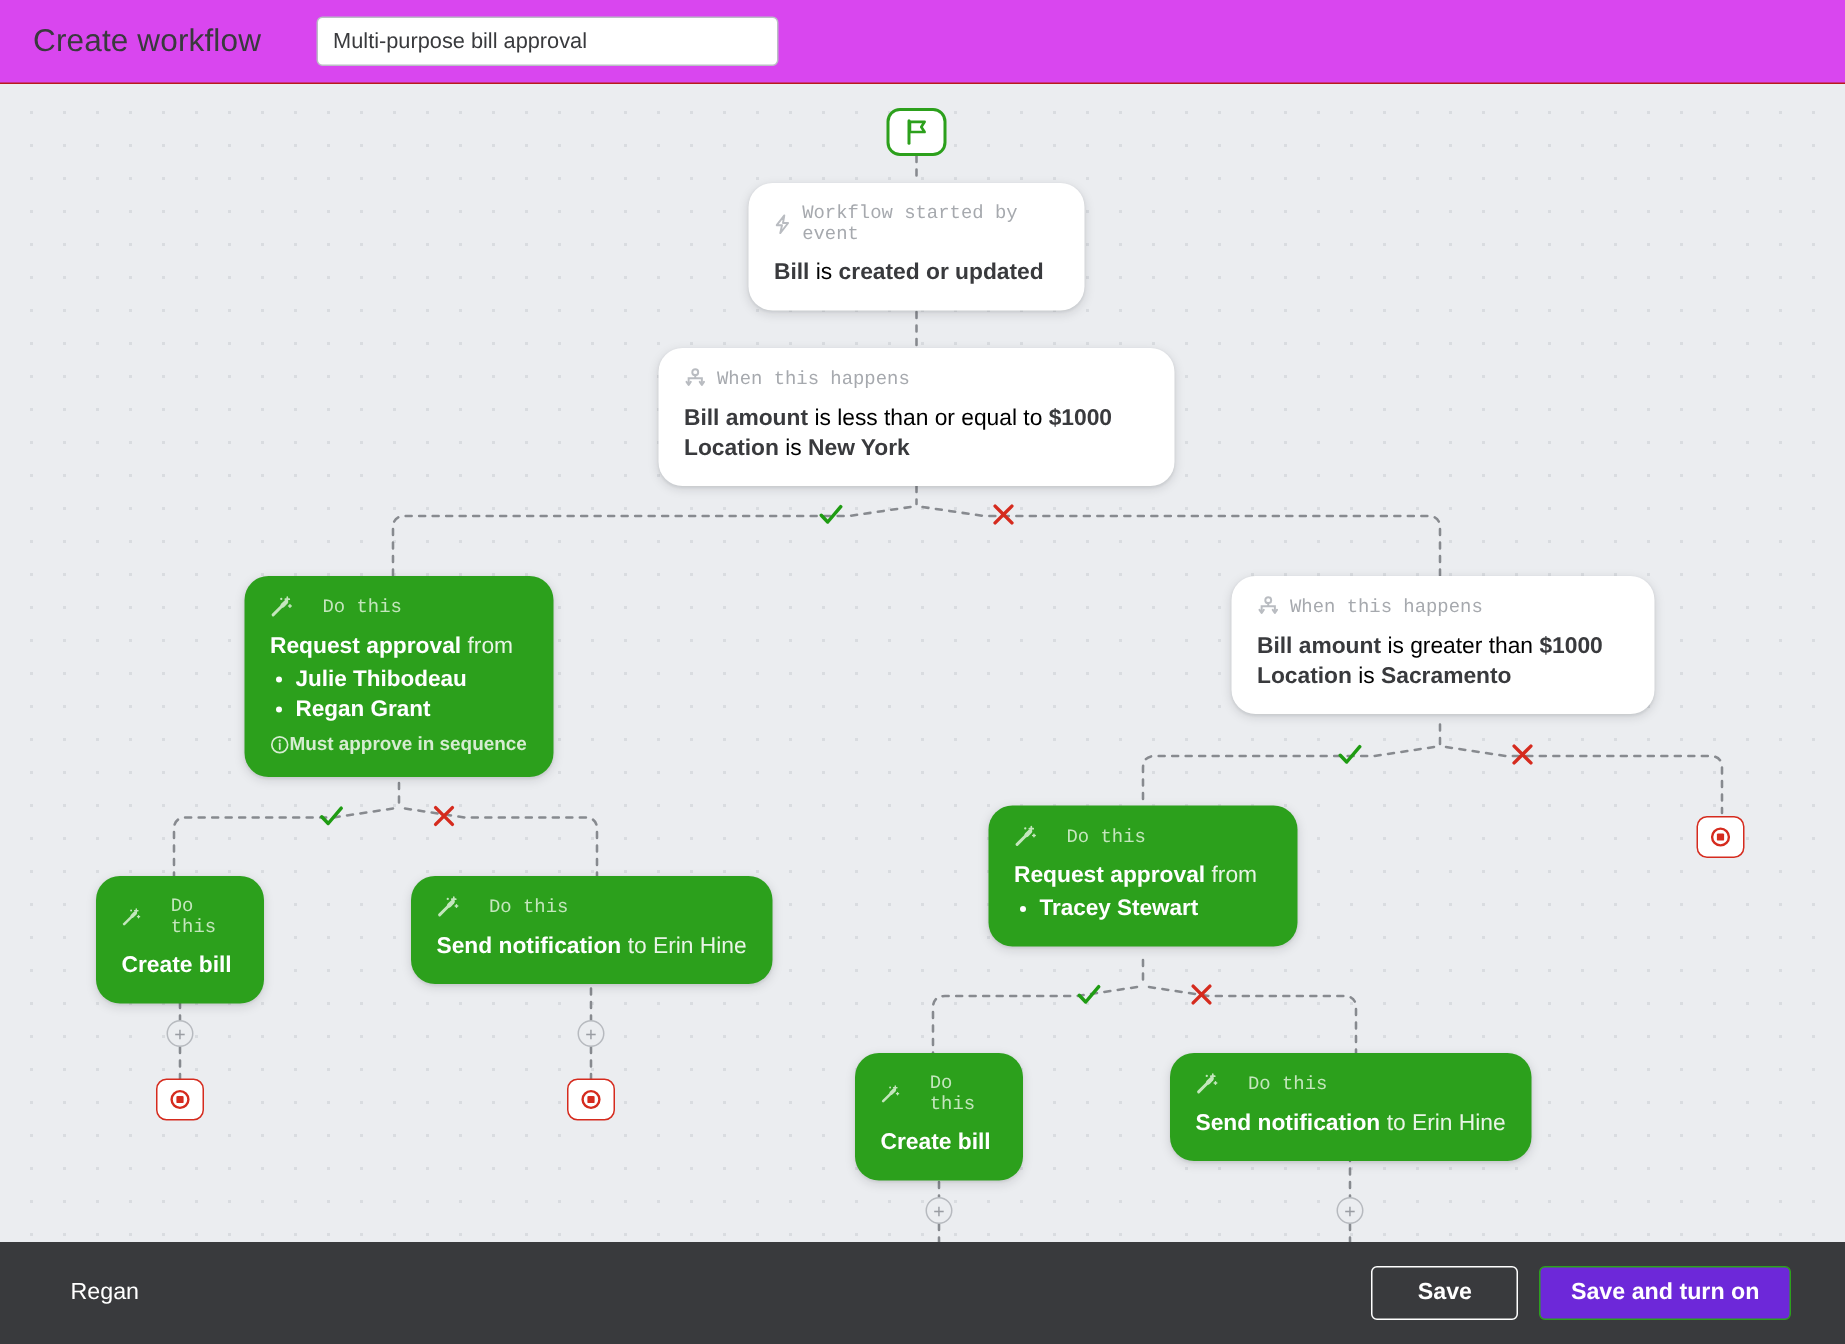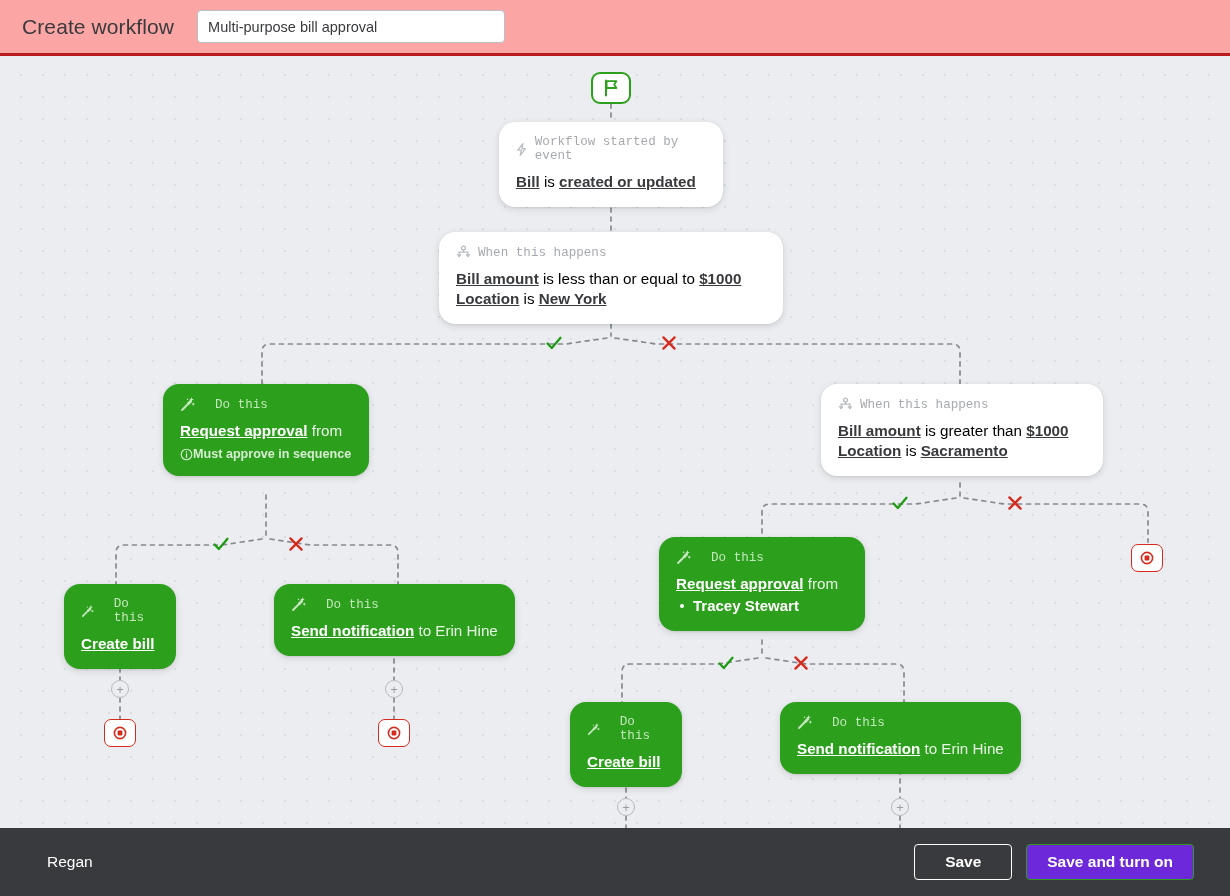--- a/index.html
+++ b/index.html
@@ -9,25 +9,26 @@
     width: 1230px; height: 896px;
     font-family: "Liberation Sans", sans-serif;
     overflow: hidden;
     background: #ffffff;
   }
 
   
   .header {
     position: absolute; left: 0; top: 0;
     width: 1230px; height: 56px;
-    background: #fca5a5;
-    border-bottom: 3px solid #b91c1c;
+    background: #d946ef;
+    border-bottom: 1px solid #b91c1c;
     display: flex; align-items: center;
     padding-left: 22px;
     z-index: 40;
+    gap: 14px;
   }
   .page-title {
     font-size: 21px; color: #393a3d; font-weight: 400;
     letter-spacing: .1px; white-space: nowrap;
   }
   .wf-name-input {
     margin-left: 23px;
     width: 308px; height: 33px;
     border: 1px solid #babec5;
     border-radius: 4px;
@@ -88,21 +89,21 @@
     font-size: 12.6px; margin-bottom: 9px; font-weight: 400; font-family: Liberation Mono, monospace;
   }
   .card.white .card-eyebrow { color: #a6a9ae; }
   .card.green .card-eyebrow { color: #c4e6bd; gap: 20px; }
 
   .card-line {
     font-size: 15.2px; line-height: 20px; white-space: nowrap;
   }
   .card.white .card-line { color: #393a3d; }
   .card.green .card-line { color: #ffffff; }
-  .card-line b { font-weight: 700; text-decoration: underline; }
+  .card-line b { font-weight: 700; }
   .card-line .light { font-weight: 400; }
   .card.white .card-line .light { color: #000000; }
   .card.green .card-line .light { color: #e8f4e5; }
 
   .approver-list { margin: 2px 0 0 0; padding: 0; list-style: none; }
   .approver-list li {
     font-size: 15px; line-height: 20px; font-weight: 700; color: #ffffff;
     padding-left: 17px; position: relative; white-space: nowrap;
   }
   .approver-list li::before {
@@ -271,20 +272,24 @@
         <path d="M12.3,1.2 L12.3,4.0 M10.9,2.6 L13.7,2.6" stroke="#c4e6bd" stroke-width="1.2" stroke-linecap="round"></path>
         <path d="M14.2,6.6 L14.2,8.4 M13.3,7.5 L15.1,7.5" stroke="#c4e6bd" stroke-width="1.1" stroke-linecap="round"></path>
         <circle cx="8.0" cy="2.4" r="0.8" fill="#c4e6bd"></circle>
       </svg>
       <span>Do this</span>
     </div>
     <div class="card-line">
       <b>Request approval</b>
       <span class="light">from</span>
     </div>
+    <ul class="approver-list">
+      <li>Julie Thibodeau</li>
+      <li>Regan Grant</li>
+    </ul>
     <div class="card-note">
       <svg width="13" height="13" viewBox="0 0 14 14">
         <circle cx="7" cy="7" r="5.7" fill="none" stroke="#d6ecd1" stroke-width="1.2"></circle>
         <path d="M7,6.1 L7,10.1" stroke="#d6ecd1" stroke-width="1.3" stroke-linecap="round"></path>
         <circle cx="7" cy="4.1" r="0.8" fill="#d6ecd1"></circle>
       </svg>
       <span>Must approve in sequence</span>
     </div>
   </div>
 

